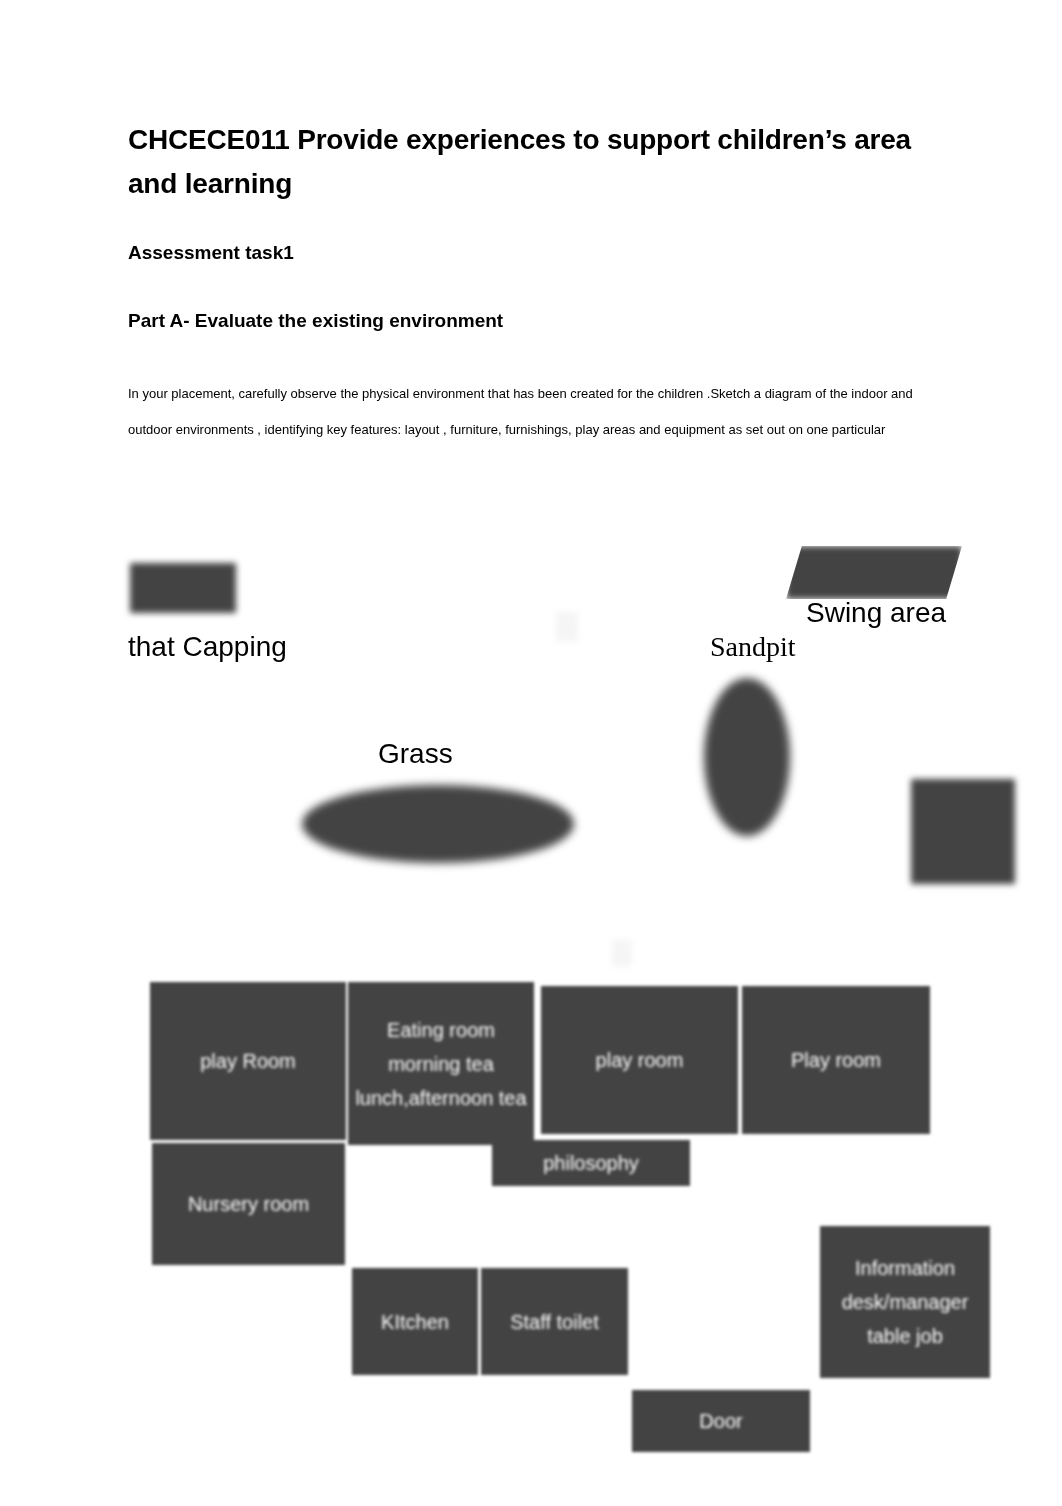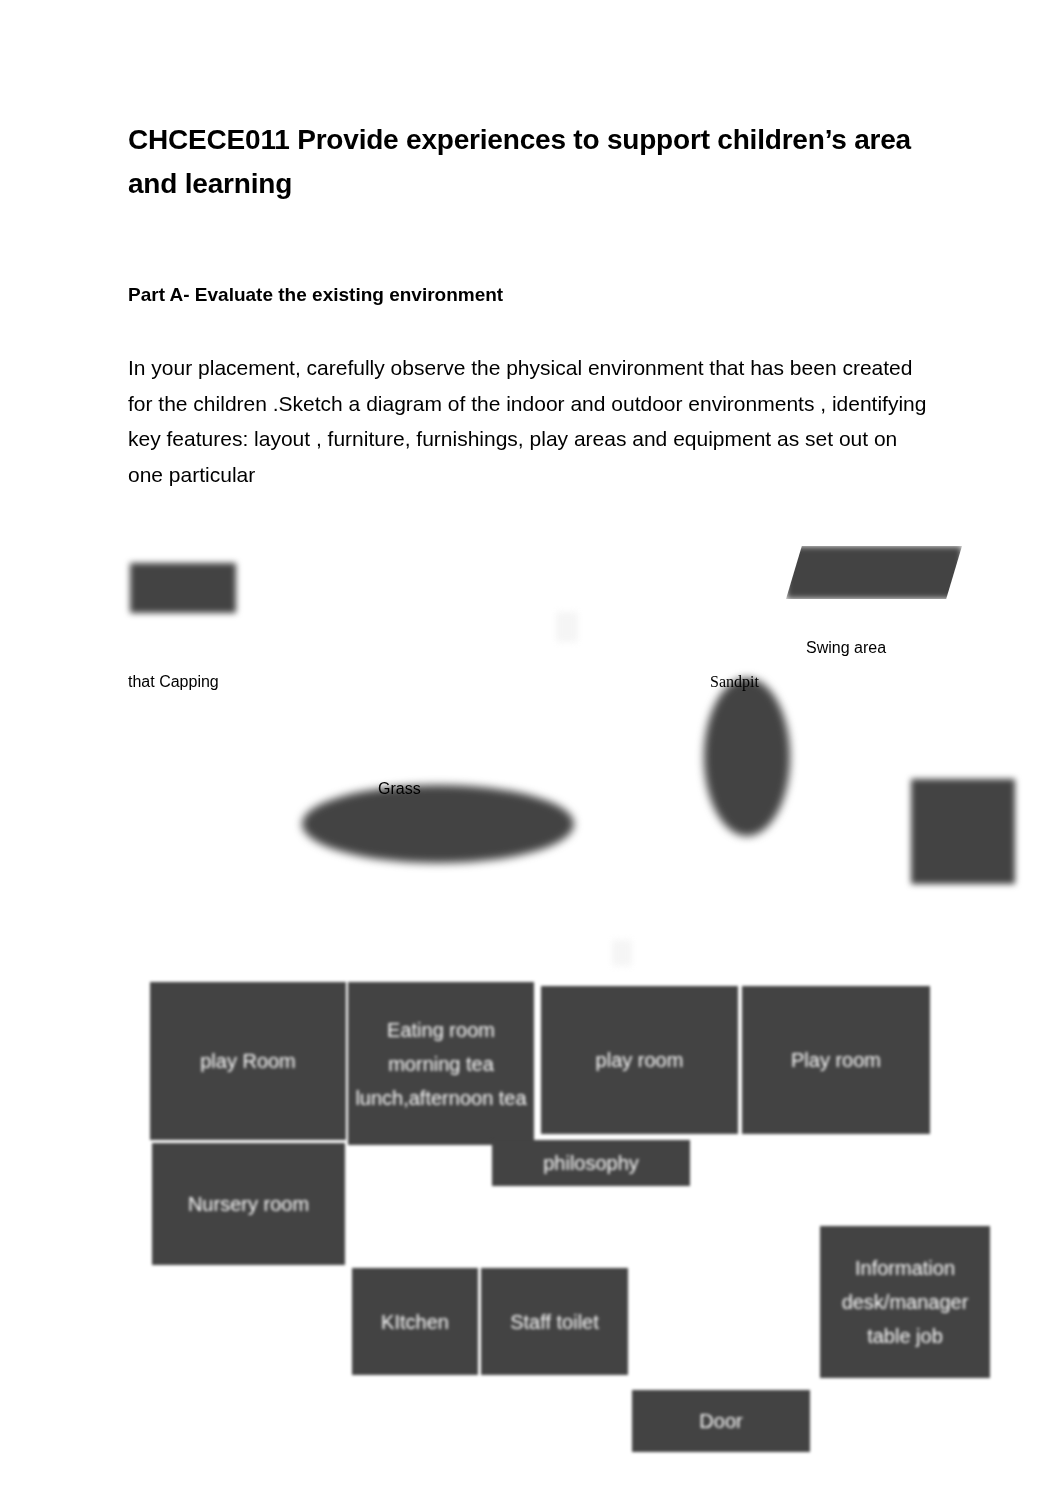--- a/index.html
+++ b/index.html
@@ -39,21 +39,21 @@
   }
   .doc .spacer-b { height: 42px; }
   .doc .sub2 {
     font-size: 19px;
     font-weight: bold;
     line-height: 26px;
     margin: 0;
   }
   .doc .spacer-c { height: 42px; }
   .doc p.body {
-    font-size: 21px;
+    font-size: 13px;
     line-height: 35.5px;
     margin: 0;
     font-weight: normal;
   }
 
   
   .diagram {
     position: absolute;
     left: 0;
     top: 0;
@@ -80,25 +80,24 @@
 
   .ghost {
     position: absolute;
     background: #f2f2f2;
     filter: blur(3px);
     opacity: 0.75;
   }
 
   .olabel {
     position: absolute;
-    font-size: 16px;
+    font-size: 28px;
     line-height: 26px;
     color: #000000;
     white-space: nowrap;
-    margin-top: 35px;
   }
 
   
   .room {
     position: absolute;
     background: #434343;
     color: #ffffff;
     display: flex;
     align-items: center;
     justify-content: center;
@@ -110,20 +109,21 @@
     filter: blur(1.6px);
   }
   .room span { display: block; }
 </style>
 </head>
 <body>
 
 <div class="doc">
   <h1>CHCECE011 Provide experiences to support children’s area and learning</h1>
   <div class="spacer-a"></div>
+  <p class="sub">Assessment task1</p>
   <div class="spacer-b"></div>
   <p class="sub2">Part A- Evaluate the existing environment</p>
   <div class="spacer-c"></div>
   <p class="body">In your placement, carefully observe the physical environment that has been created for the children .Sketch a diagram of the indoor and outdoor environments , identifying key features: layout , furniture, furnishings, play areas and equipment as set out on one particular</p>
 </div>
 
 <div class="diagram">
 
   <div class="shape" style="left:130px; top:563px; width:106px; height:50px;"></div>
 

